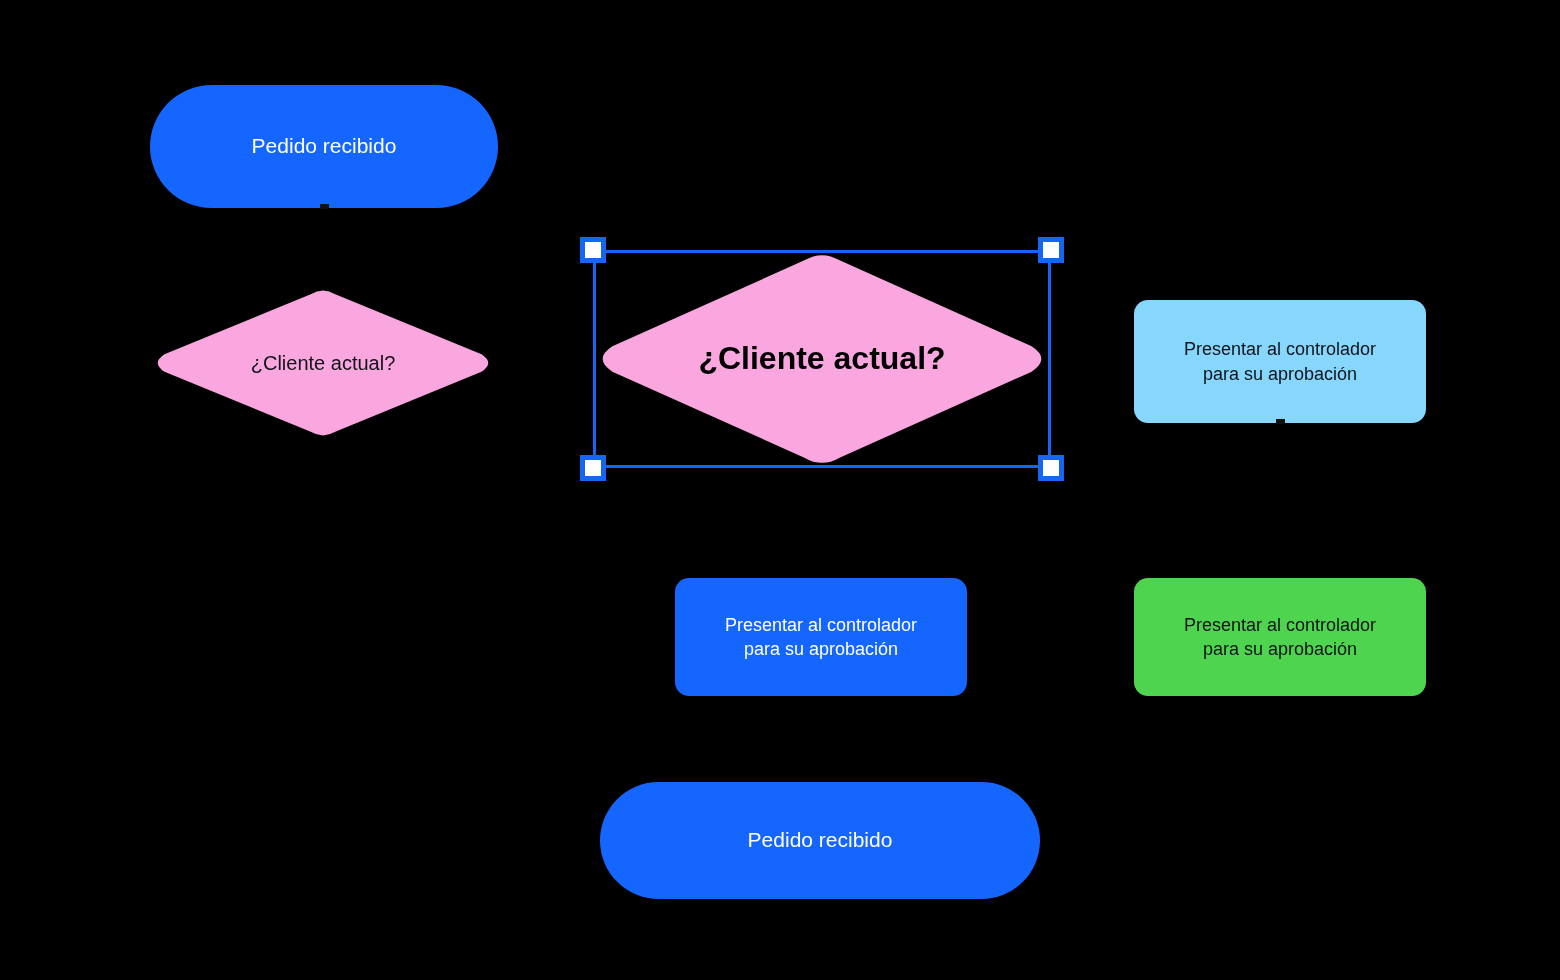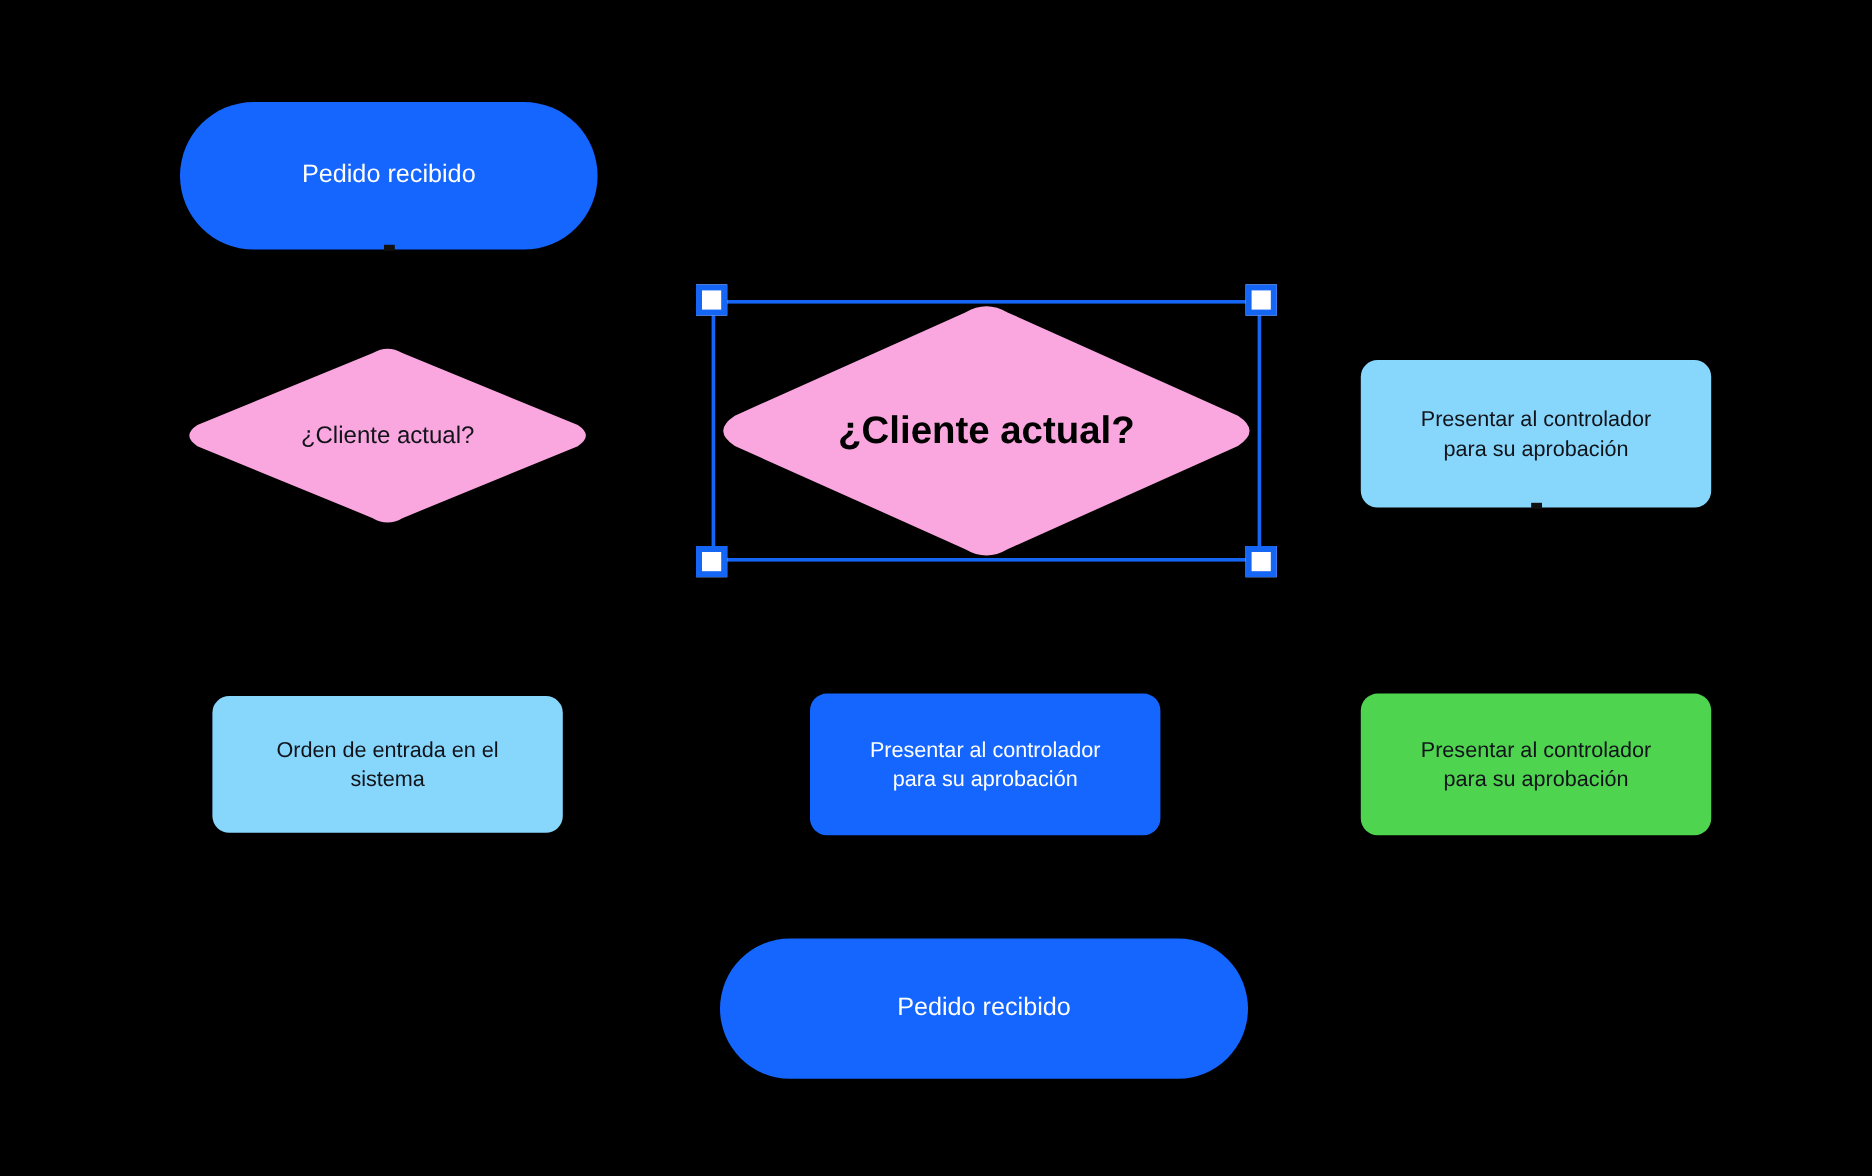--- a/index.html
+++ b/index.html
@@ -101,24 +101,20 @@
       <svg class="diamond-body" viewBox="0 0 458 218" preserveAspectRatio="none">
         <path d="M 211.3965 10.33974 Q 229 0 246.6035 10.33974 L 438.63615 96.36254 Q 458 109 438.63615 121.63746 L 246.6035 207.66026 Q 229 218 211.3965 207.66026 L 19.363850000000003 121.63746 Q 0 109 19.363850000000003 96.36254 Z" fill="#FAA7E0"></path>
       </svg>
       <span class="node-label" style="color: rgb(0, 0, 0); font-size: 32px; font-weight: 700;">¿Cliente actual?</span>
     </div>
     <div class="node shape-box" style="left: 1134px; top: 300px; width: 292px; height: 123px; background: rgb(135, 214, 251);">
       <span class="node-label" style="color: rgb(17, 19, 26); font-size: 18px; font-weight: 400;">Presentar al controlador
 para su aprobación</span>
       <span class="stub" style="left: 142px; top: 119px;"></span>
     </div>
-    <div class="node shape-box" style="left: 177px; top: 580px; width: 292px; height: 114px; background: rgb(135, 214, 251);">
-      <span class="node-label" style="color: rgb(17, 19, 26); font-size: 18px; font-weight: 400;">Orden de entrada en el
-sistema</span>
-    </div>
     <div class="node shape-box" style="left: 675px; top: 578px; width: 292px; height: 118px; background: rgb(21, 101, 255);">
       <span class="node-label" style="color: rgb(255, 255, 255); font-size: 18px; font-weight: 400;">Presentar al controlador
 para su aprobación</span>
     </div>
     <div class="node shape-box" style="left: 1134px; top: 578px; width: 292px; height: 118px; background: rgb(79, 212, 79);">
       <span class="node-label" style="color: rgb(17, 19, 26); font-size: 18px; font-weight: 400;">Presentar al controlador
 para su aprobación</span>
     </div>
     <div class="node shape-stadium" style="left: 600px; top: 782px; width: 440px; height: 117px; background: rgb(21, 101, 255);">
       <span class="node-label" style="color: rgb(255, 255, 255); font-size: 21px; font-weight: 400;">Pedido recibido</span>

